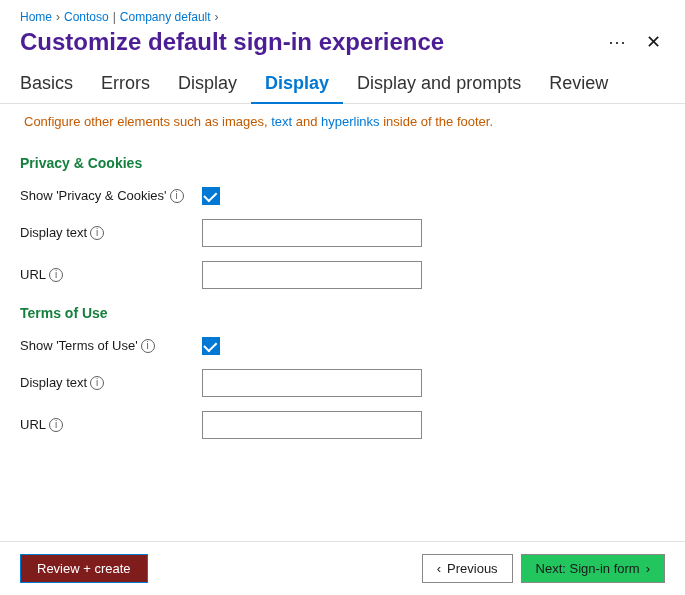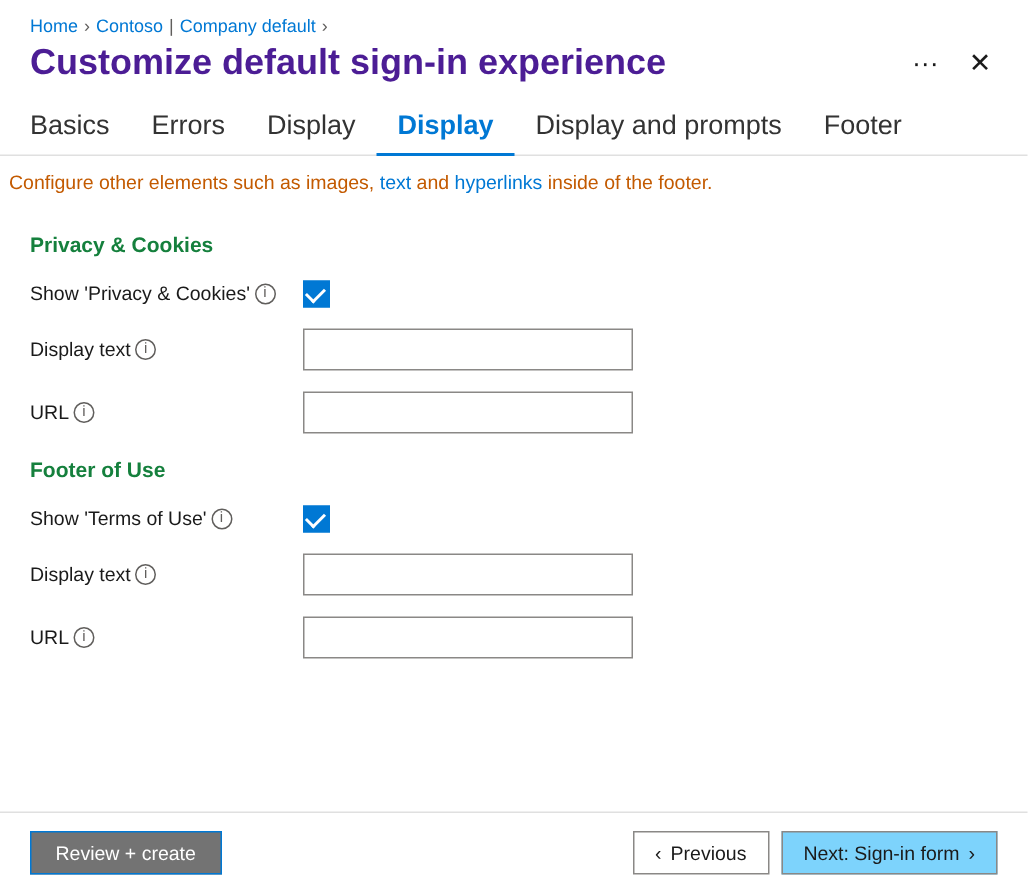--- a/index.html
+++ b/index.html
@@ -82,21 +82,21 @@
       margin-bottom: -1px;
       white-space: nowrap;
     }
     .tab-item:first-child { padding-left: 0; }
     .tab-item.active {
       color: #0078d4;
       border-bottom: 2px solid #0078d4;
       font-weight: 600;
     }
     .info-banner {
-      padding: 10px 6px;
+      padding: 10px 24px;
       color: #c35a00;
       font-size: 13px;
     }
     .info-banner a { color: #0078d4; text-decoration: none; }
     .content-area {
       padding: 16px 20px;
       flex: 1;
     }
     .section-title {
       font-size: 14px;
@@ -170,21 +170,21 @@
     }
     .footer-bar {
       display: flex;
       align-items: center;
       justify-content: space-between;
       padding: 12px 20px;
       border-top: 1px solid #e0e0e0;
       margin-top: auto;
     }
     .btn-primary {
-      background: #737373;
+      background: #7f1d1d;
       color: #fff;
       border: 1px solid #0078d4;
       padding: 6px 16px;
       font-size: 13px;
       cursor: pointer;
       font-family: inherit;
     }
     .footer-right {
       display: flex;
       gap: 8px;
@@ -196,21 +196,21 @@
       border: 1px solid #8a8886;
       padding: 6px 14px;
       font-size: 13px;
       cursor: pointer;
       font-family: inherit;
       display: flex;
       align-items: center;
       gap: 6px;
     }
     .btn-next {
-      background: #7dd3fc;
+      background: #22c55e;
       color: #1a1a1a;
       border: 1px solid #8a8886;
       padding: 6px 14px;
       font-size: 13px;
       cursor: pointer;
       font-family: inherit;
       display: flex;
       align-items: center;
       gap: 6px;
     }
@@ -236,21 +236,21 @@
       <button class="close-btn">✕</button>
     </div>
   </div>
 
   <nav class="tabs-nav">
     <div class="tab-item">Basics</div>
     <div class="tab-item">Errors</div>
     <div class="tab-item">Display</div>
     <div class="tab-item active">Display</div>
     <div class="tab-item">Display and prompts</div>
-    <div class="tab-item">Footer</div>
+    <div class="tab-item">Review</div>
   </nav>
 
   <div class="info-banner">
     <span>Configure other elements such as images, </span><a href="#">text</a><span> and </span><a href="#">hyperlinks</a><span> inside of the footer.</span>
   </div>
 
   <div class="content-area">
 
     <div class="section-separator">
       <div class="section-title">Privacy &amp; Cookies</div>
@@ -276,21 +276,21 @@
       <div class="form-row">
         <div class="form-label">
           <span>URL</span>
           <span class="info-icon">i</span>
         </div>
         <input class="form-input" type="text" value="" style="">
       </div>
     </div>
 
     <div>
-      <div class="section-title">Footer of Use</div>
+      <div class="section-title">Terms of Use</div>
 
       <div class="form-row">
         <div class="form-label">
           <span>Show 'Terms of Use'</span>
           <span class="info-icon">i</span>
         </div>
         <div class="checkbox-wrapper">
           <div class="checkbox-blue"></div>
         </div>
       </div>

